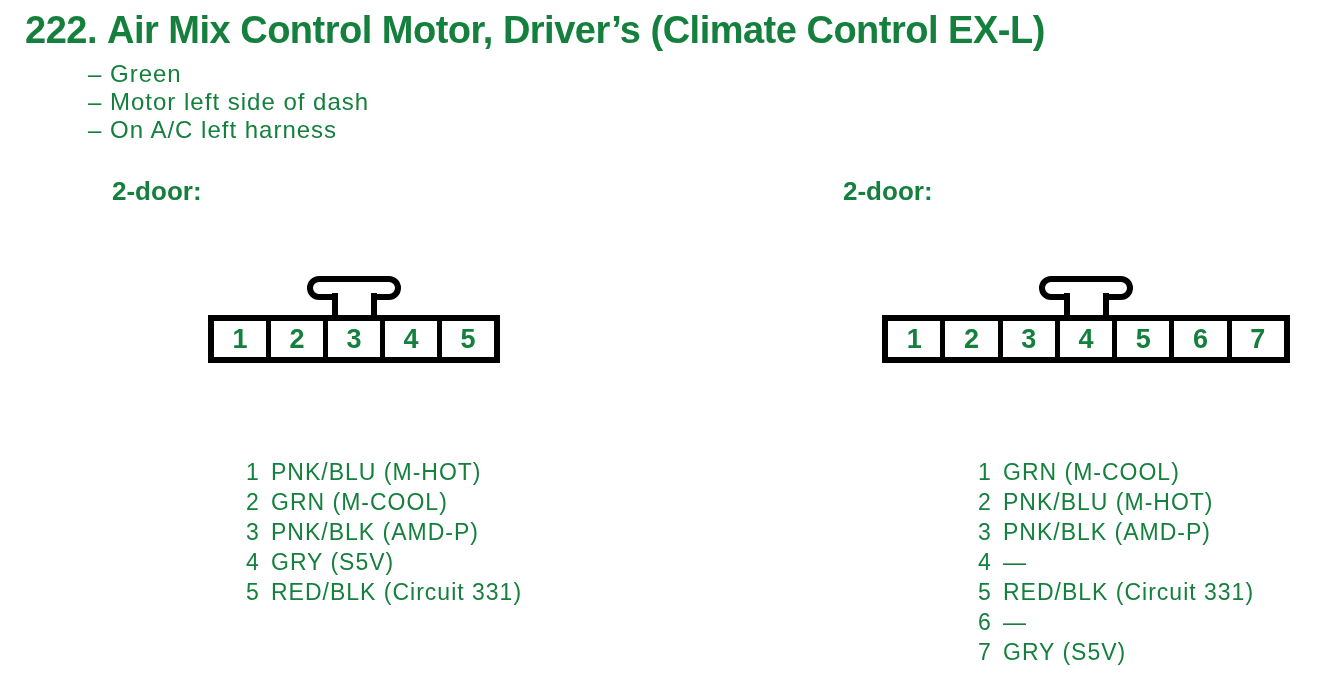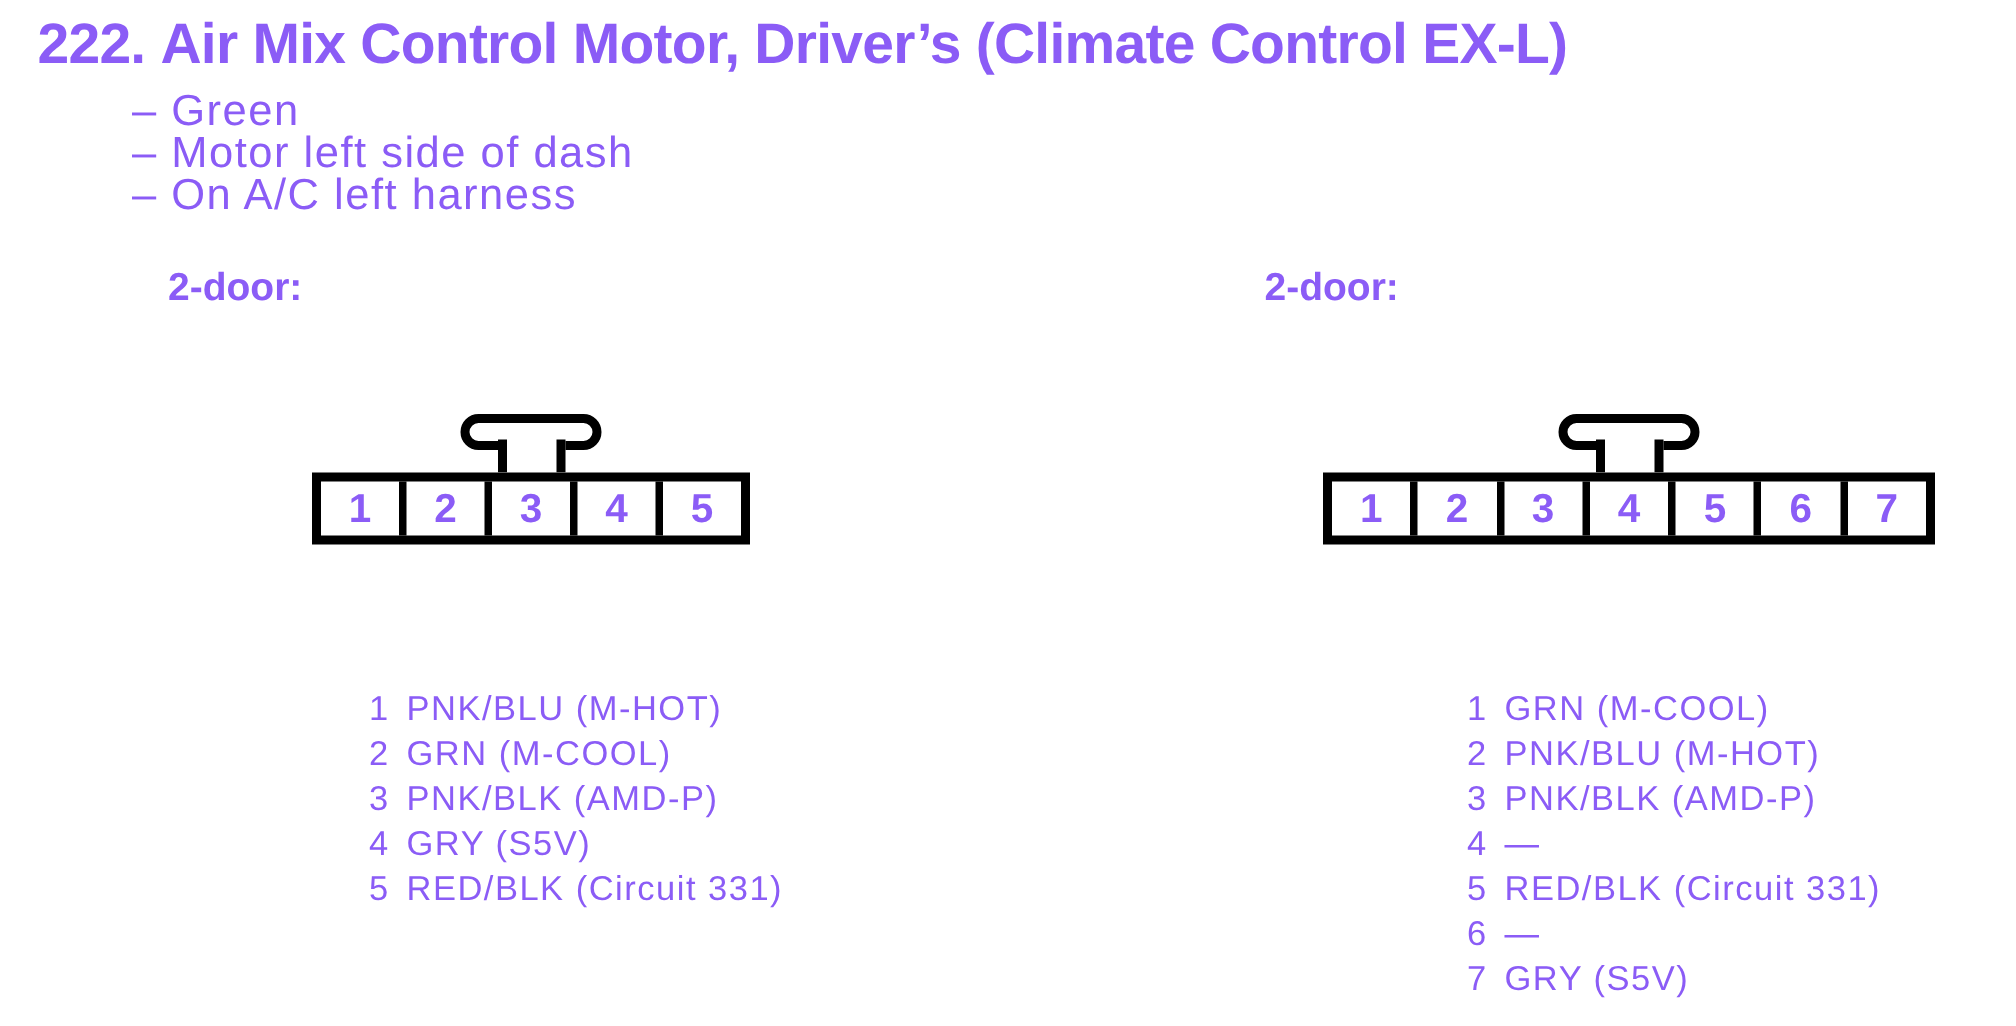--- a/index.html
+++ b/index.html
@@ -1,21 +1,21 @@
 <!DOCTYPE html>
 <html><head>
 <meta charset="utf-8">
 <style>
   html, body { margin: 0; padding: 0; background: #ffffff; }
   .page {
     position: relative;
     width: 1344px;
     height: 684px;
     background: #ffffff;
-    color: #8b5cf6;
+    color: #15803d;
     font-family: "Liberation Sans", sans-serif;
     overflow: hidden;
   }
 
   
   .page-title {
     position: absolute;
     left: 25px;
     top: 8px;
     margin: 0;
@@ -25,21 +25,21 @@
     white-space: nowrap;
     letter-spacing: -0.5px;
   }
   .title-num { margin-right: 10px; }
 
   
   .notes {
     position: absolute;
     left: 88px;
     top: 60px;
-    font-size: 29px;
+    font-size: 24px;
     line-height: 28px;
     letter-spacing: 1px;
     white-space: nowrap;
   }
 
   
   .section-heading {
     position: absolute;
     top: 176px;
     margin: 0;

